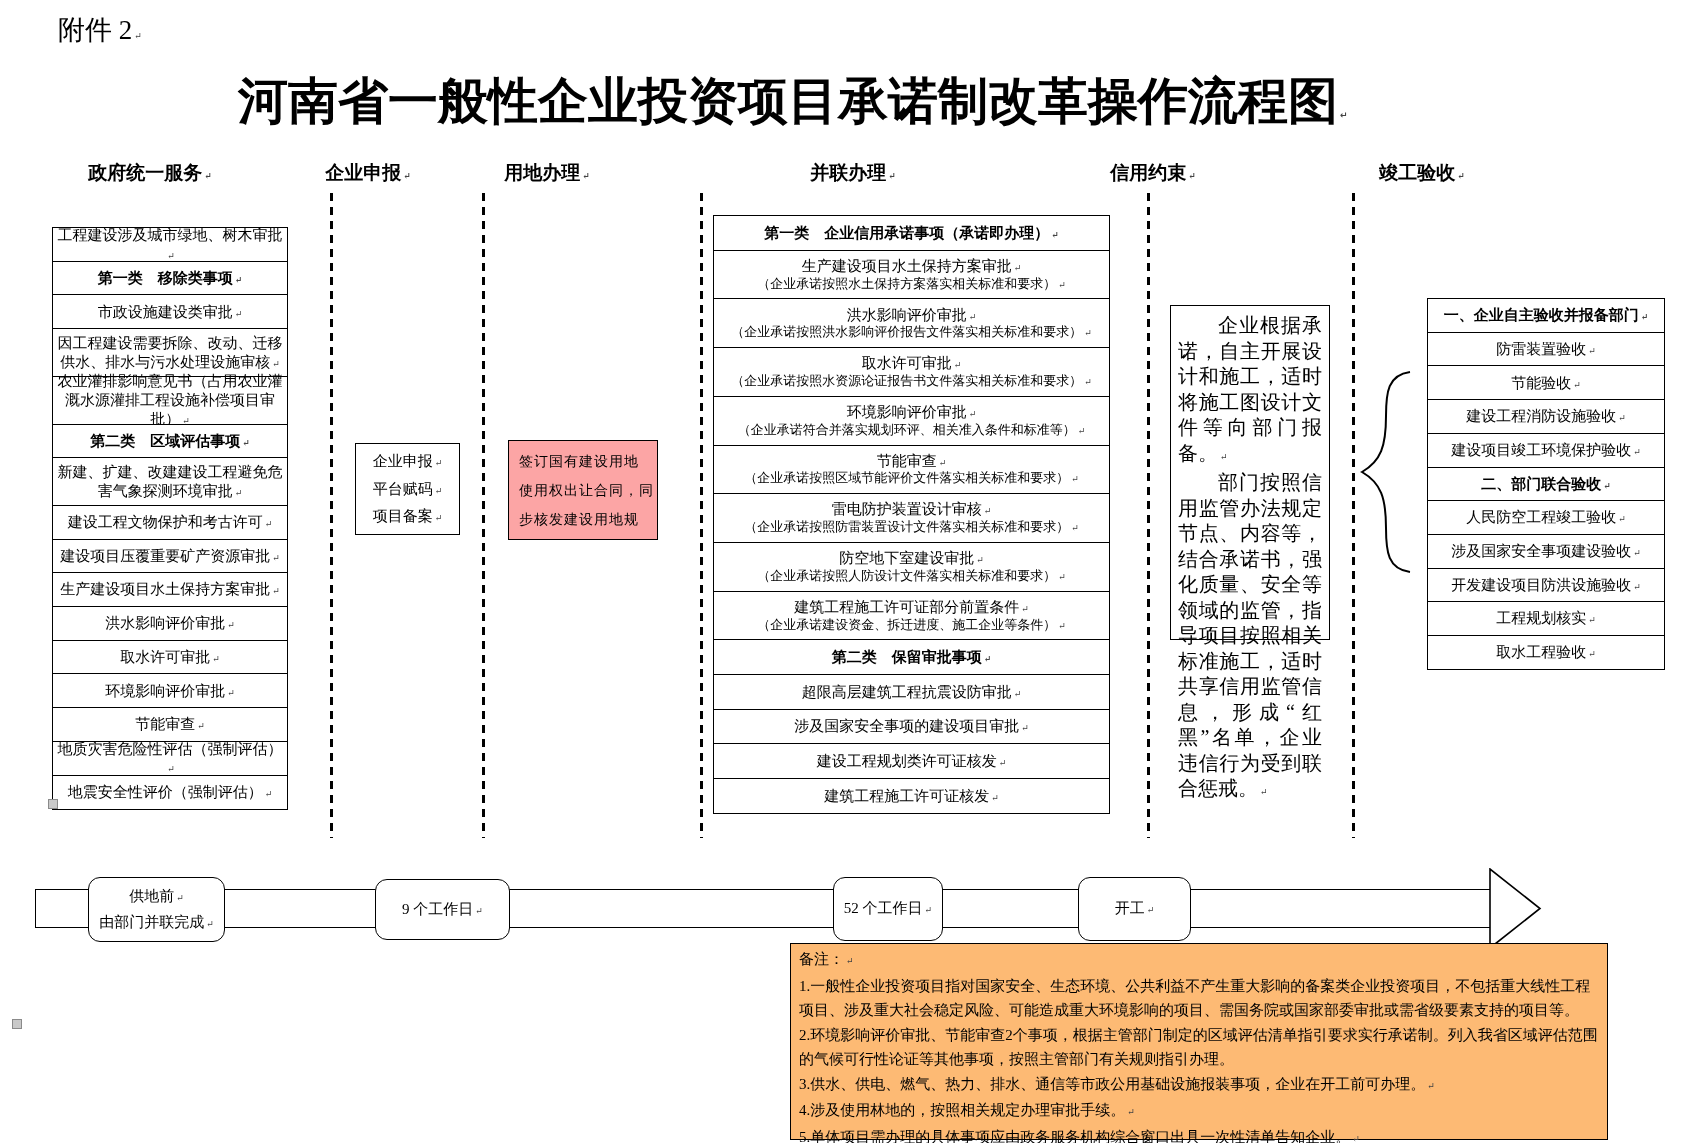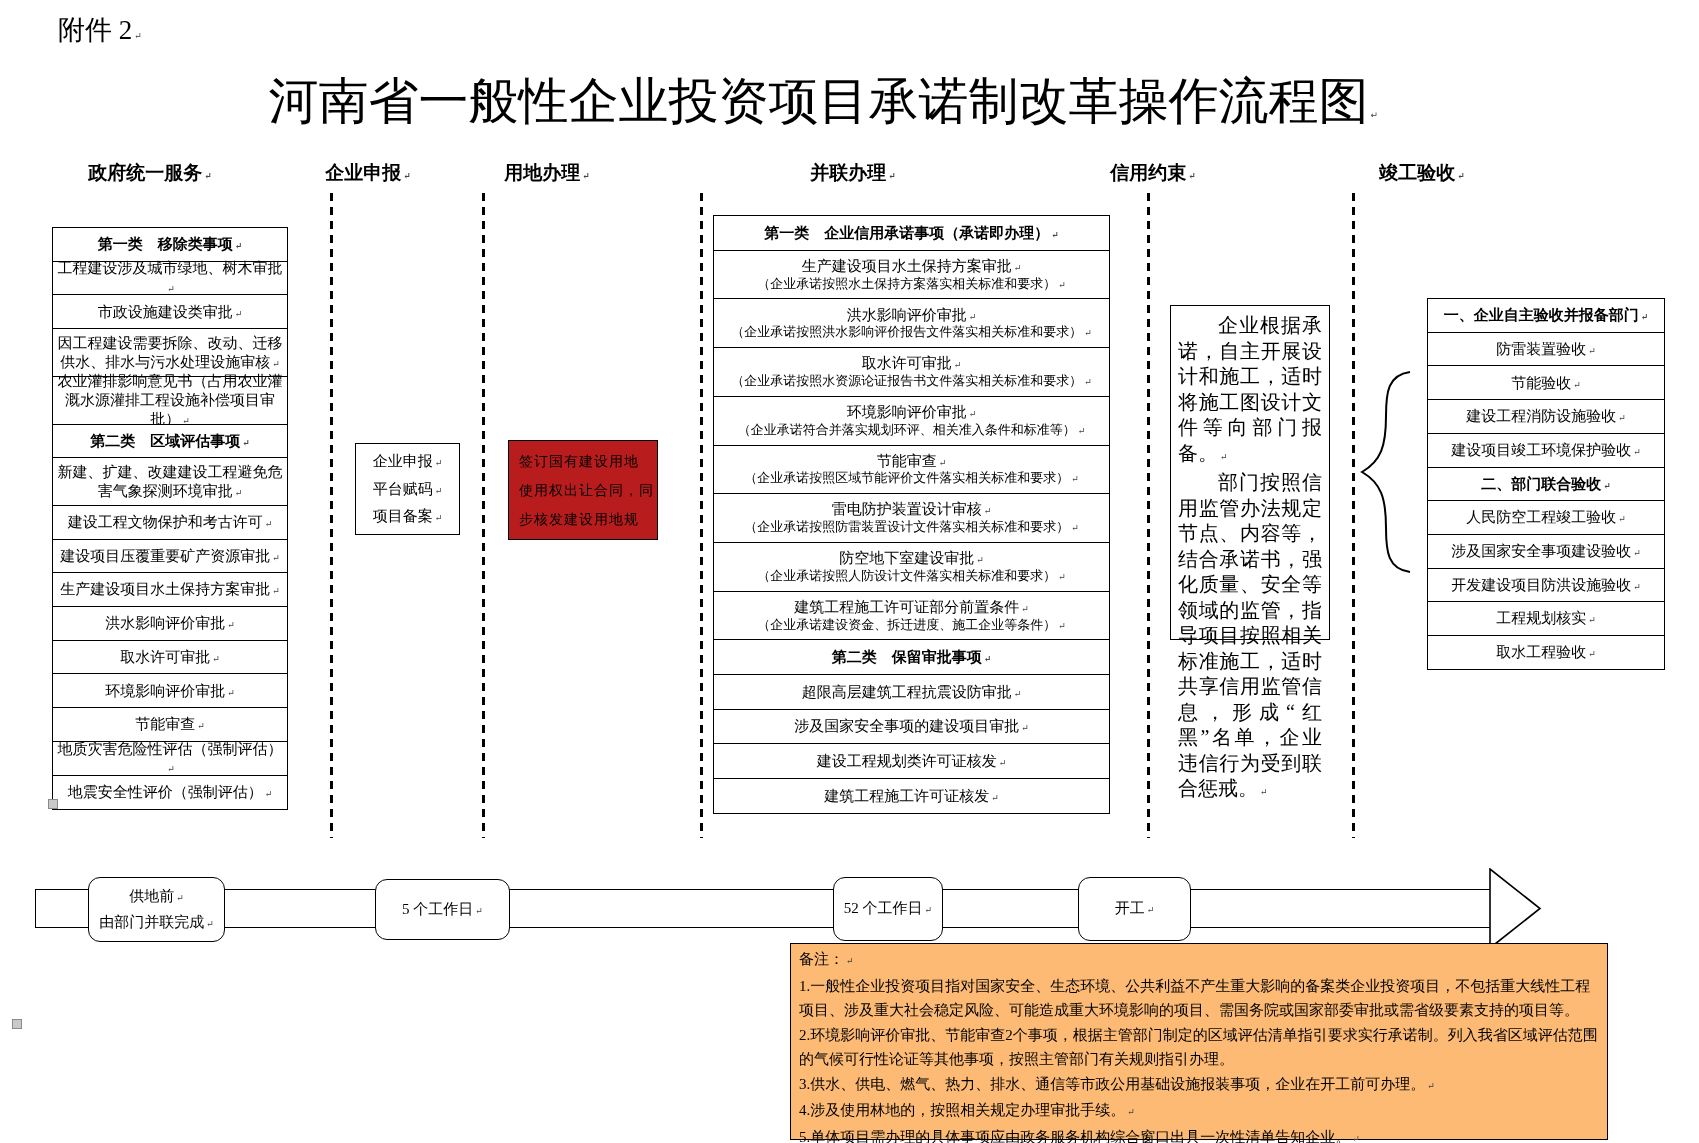--- a/index.html
+++ b/index.html
@@ -1,41 +1,41 @@
 <!DOCTYPE html>
 <html><head>
 <meta charset="utf-8">
 <style>
   html,body{margin:0;padding:0;background:#fff;}
   #canvas{position:relative;width:1699px;height:1143px;background:#fff;overflow:hidden;
           font-family:"Liberation Serif","DejaVu Serif",serif;color:#000;}
   .abs{position:absolute;}
   .attach{left:58px;top:12px;font-size:27px;}
-  .main-title{left:238px;top:68px;width:1140px;text-align:right;font-size:50px;font-weight:normal;
+  .main-title{left:238px;top:68px;width:1140px;text-align:left;font-size:50px;font-weight:bold;
               white-space:nowrap;font-family:"Liberation Sans","DejaVu Sans",sans-serif;}
   .hdr{top:160px;transform:translateX(-50%);font-size:19px;font-weight:bold;white-space:nowrap;}
   .dash{top:193px;height:645px;width:3px;
         background:repeating-linear-gradient(to bottom,#000 0 8px,transparent 8px 14px);}
   .col{position:absolute;display:flex;flex-direction:column;}
   .cell{box-sizing:border-box;border:1.3px solid #000;margin-top:-1.3px;background:#fff;
         display:flex;flex-direction:column;align-items:center;justify-content:center;
         text-align:center;padding:1px 3px;line-height:1.25;}
   .cell:first-child{margin-top:0;}
   .f15{font-size:15px;}
   .sub{font-size:13px;line-height:1.3;}
   .bold{font-weight:bold;}
   .s{height:35px;} .d{height:49px;}
   .ps{height:36px;} .pd{height:50px;}
   .as{height:35px;}
   .pm::after{content:"↵";font-size:9px;color:#444;margin-left:2px;}
   .declare-box{left:355px;top:443px;width:105px;height:92px;border:1.3px solid #000;box-sizing:border-box;
                display:flex;flex-direction:column;align-items:center;justify-content:space-evenly;
                font-size:15px;background:#fff;}
   .land-box{left:508px;top:440px;width:150px;height:100px;border:1.3px solid #000;box-sizing:border-box;
-            padding:6px 10px;font-size:14px;line-height:29px;background:#b91c1c;overflow:hidden;}
+            padding:6px 10px;font-size:14px;line-height:29px;background:#fca5a5;overflow:hidden;}
   .land-box div{white-space:nowrap;letter-spacing:1px;}
   .credit-box{left:1170px;top:305px;width:160px;height:335px;border:1.3px solid #000;box-sizing:border-box;
               padding:7px 7px;font-size:20px;line-height:25.5px;text-align:justify;background:#fff;}
   .credit-box p{margin:0;text-indent:2em;}
   .brace-svg{left:1348px;top:368px;}
   .shaft{left:35px;top:889px;width:1461px;height:39px;box-sizing:border-box;
          border-top:1.5px solid #000;border-bottom:1.5px solid #000;border-left:1.5px solid #000;}
   .ahead{left:1489px;top:868px;}
   .tbox{position:absolute;border:1.4px solid #000;border-radius:12px;background:#fff;box-sizing:border-box;
         display:flex;flex-direction:column;align-items:center;justify-content:center;
@@ -59,25 +59,25 @@
   <div class="abs hdr" style="left:1153px"><span class="pm">信用约束</span></div>
   <div class="abs hdr" style="left:1422px"><span class="pm">竣工验收</span></div>
 
   <div class="abs dash" style="left:330px"></div>
   <div class="abs dash" style="left:482px"></div>
   <div class="abs dash" style="left:700px"></div>
   <div class="abs dash" style="left:1147px"></div>
   <div class="abs dash" style="left:1352px"></div>
 
   <div class="col f15" style="left:52px;top:227px;width:236px">
+    <div class="cell s">
+        <span class="pm">工程建设涉及城市绿地、树木审批</span>
+      </div>
     <div class="cell s bold">
         <span class="pm">第一类　移除类事项</span>
-      </div>
-    <div class="cell s">
-        <span class="pm">工程建设涉及城市绿地、树木审批</span>
       </div>
     <div class="cell s">
         <span class="pm">市政设施建设类审批</span>
       </div>
     <div class="cell d">
         <span class="pm">因工程建设需要拆除、改动、迁移供水、排水与污水处理设施审核</span>
       </div>
     <div class="cell d">
         <span class="pm">农业灌排影响意见书（占用农业灌溉水源灌排工程设施补偿项目审批）</span>
       </div>
@@ -229,21 +229,21 @@
   <div class="abs shaft"></div>
   <svg class="abs ahead" width="54" height="82" viewBox="0 0 54 82">
     <polygon points="1,1 1,80 51,40.5" fill="#fff" stroke="#000" stroke-width="1.6"></polygon>
   </svg>
 
   <div class="tbox" style="left:88px;top:877px;width:137px;height:65px">
     <span class="pm">供地前</span>
     <span class="pm">由部门并联完成</span>
   </div>
   <div class="tbox" style="left:375px;top:879px;width:135px;height:61px">
-    <span class="pm">5 个工作日</span>
+    <span class="pm">9 个工作日</span>
   </div>
   <div class="tbox" style="left:833px;top:877px;width:110px;height:64px">
     <span class="pm">52 个工作日</span>
   </div>
   <div class="tbox" style="left:1078px;top:877px;width:113px;height:64px">
     <span class="pm">开工</span>
   </div>
 
   <div class="abs notes">
     <div><span class="pm">备注：</span></div>

